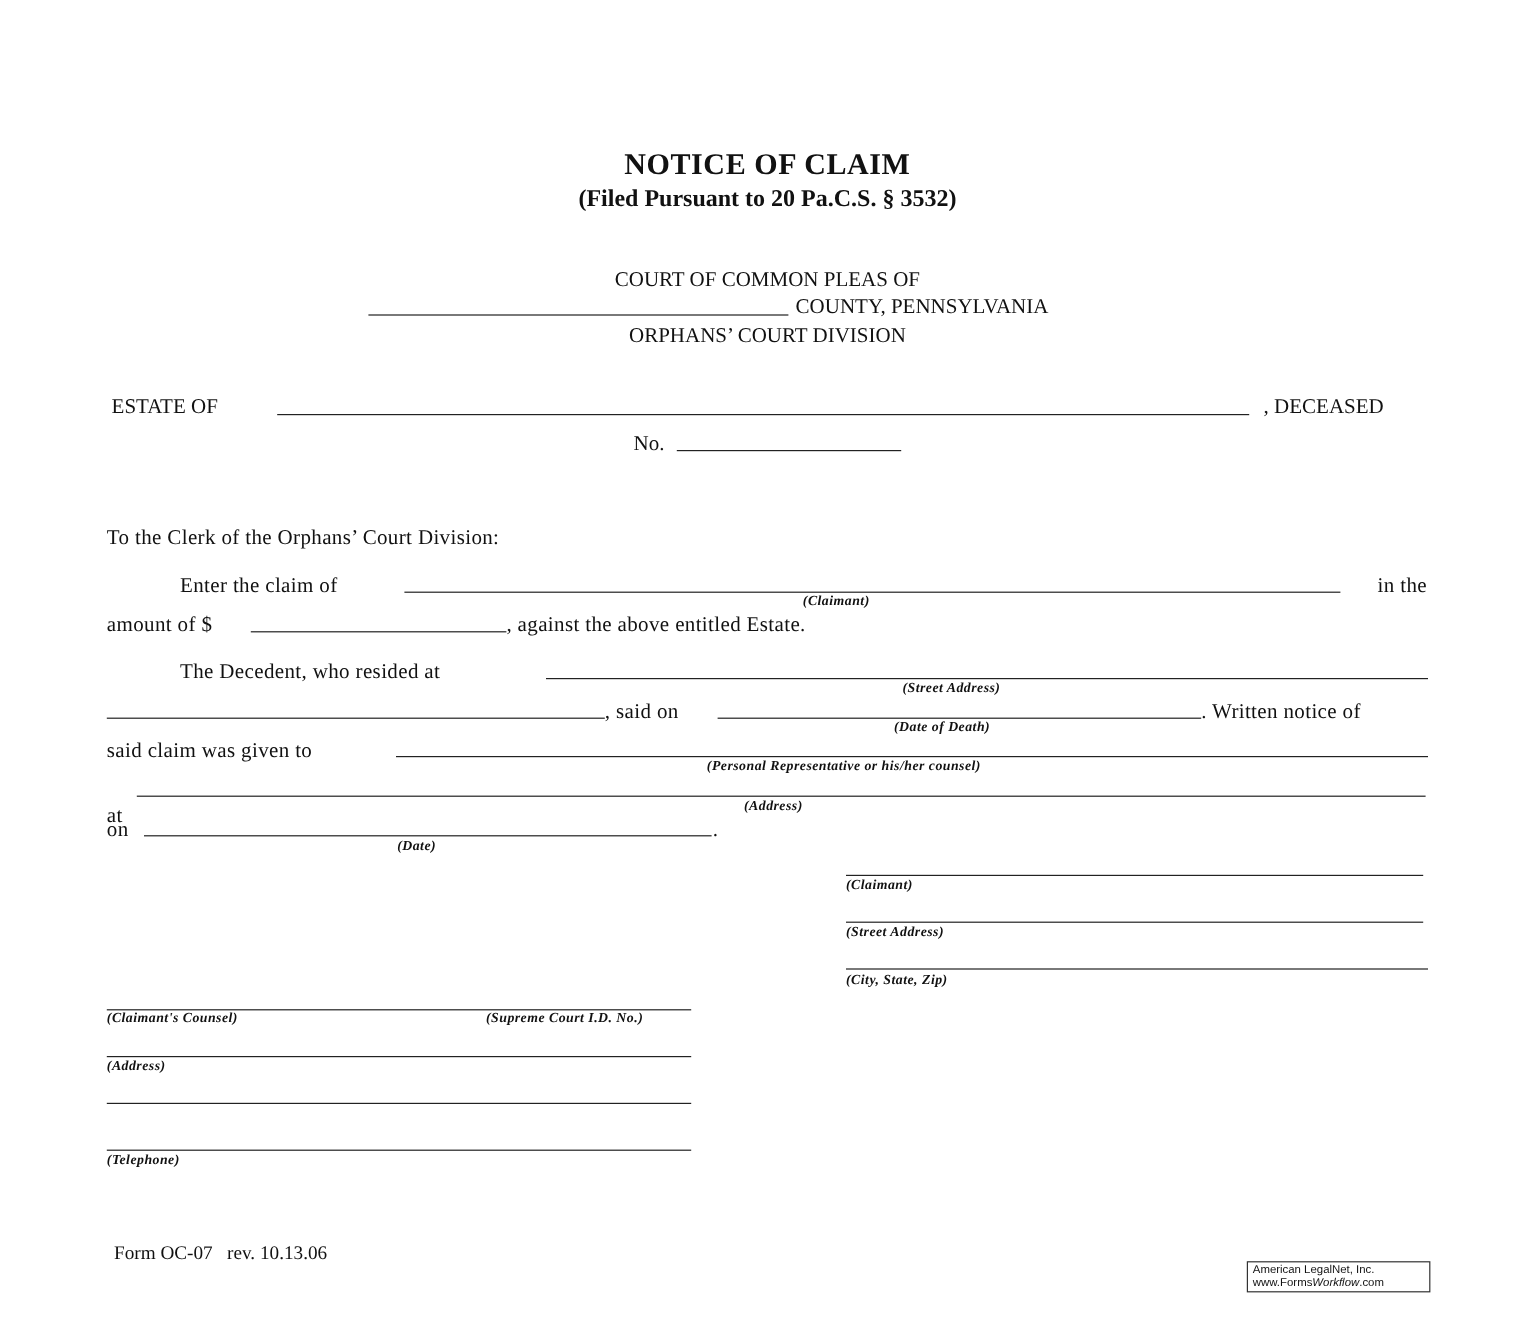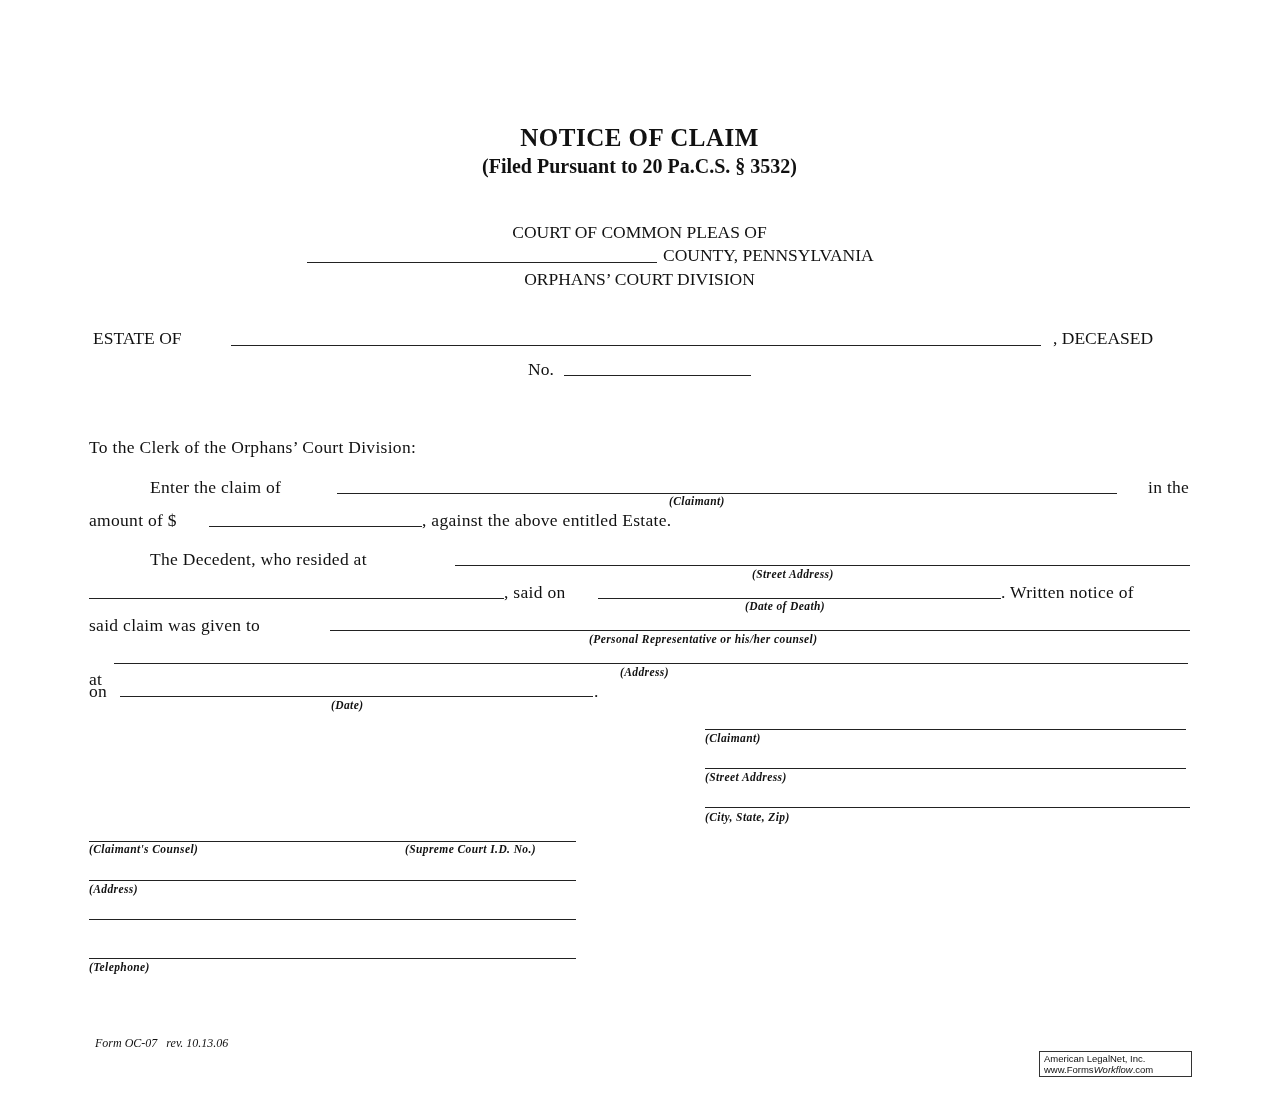--- a/index.html
+++ b/index.html
@@ -5,21 +5,21 @@
     html, body { margin: 0; padding: 0; background: #ffffff; }
     body { width: 1275px; height: 1100px; position: relative; overflow: hidden;
            font-family: "Liberation Serif", "DejaVu Serif", serif; color: #111; }
     .abs { position: absolute; white-space: nowrap; }
     .title { font-size: 25px; font-weight: bold; letter-spacing: 0.5px; }
     .subtitle { font-size: 20px; font-weight: bold; }
     .hdr { font-size: 17.5px; }
     .body-txt { font-size: 17.5px; letter-spacing: 0.3px; }
     .cap { font-size: 11.5px; font-style: italic; letter-spacing: 0.4px; font-weight: bold; }
     .line { position: absolute; border-bottom: 1.5px solid #222; height: 0; }
-    .foot { font-size: 12px; font-style: italic; }
+    .foot { font-size: 16px; }
     .vendor { position: absolute; border: 1px solid #333; font-family: "Liberation Sans", "DejaVu Sans", sans-serif;
               font-size: 9.5px; line-height: 11px; padding: 1px 4px; }
     .field-input { position: absolute; border: none; background: transparent; outline: none;
                    font-family: "Liberation Serif", serif; font-size: 16px; height: 20px; padding: 0 2px; }
   </style>
 </head>
 <body>
 
 <div class="abs title" style="left:0;width:1279px;text-align:center;top:124px;">NOTICE OF CLAIM</div>
 <div class="abs subtitle" style="left:0;width:1279px;text-align:center;top:155px;">(Filed Pursuant to 20 Pa.C.S. § 3532)</div>

